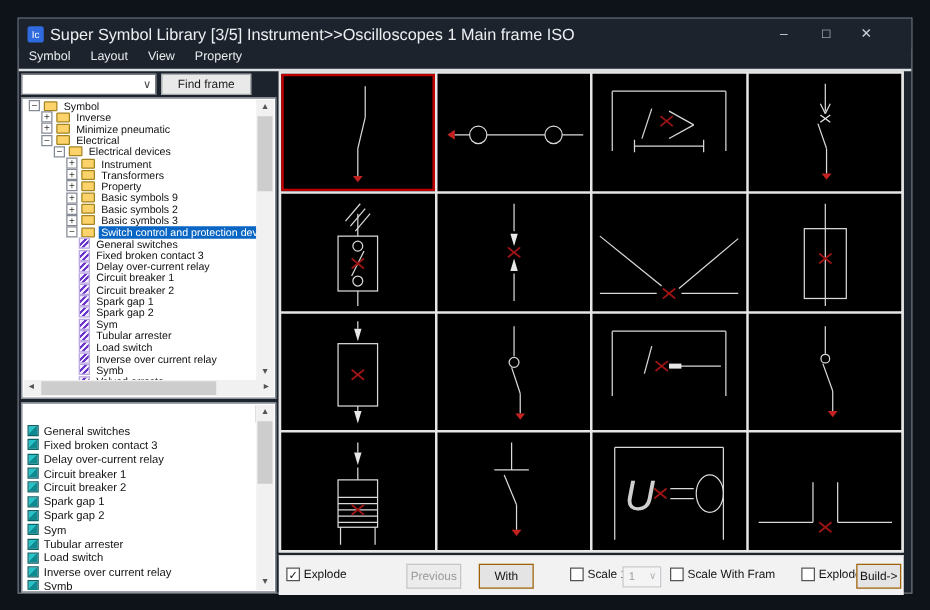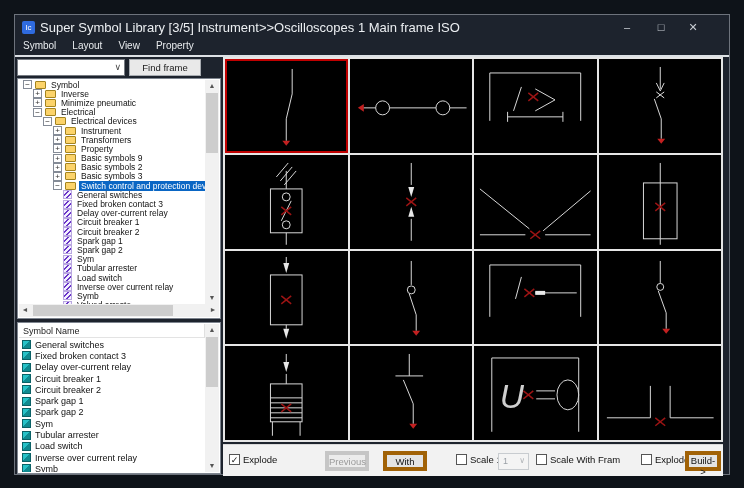--- a/index.html
+++ b/index.html
@@ -45,21 +45,21 @@
   .listvsb{position:absolute;top:1px;right:1px;bottom:1px;width:14px;background:#f1f1f1;}
   
   .grid{position:absolute;left:208px;top:42px;width:500px;height:385px;display:grid;grid-template-columns:repeat(4,1fr);grid-template-rows:repeat(4,1fr);gap:2px;background:#e6e6e6;border:2px solid #e6e6e6;}
   .cell{background:#000;position:relative;}
   .cell.sel{box-shadow:inset 0 0 0 2px #c00000;}
   .cell svg{position:absolute;left:0;top:0;width:100%;height:100%;}
   
   .bbar{position:absolute;left:208px;top:429px;width:500px;height:32px;background:#f2f2f2;border-top:1px solid #d9d9d9;font-size:9.5px;color:#111;}
   .cbx{position:absolute;display:flex;align-items:center;gap:3px;top:9px;}
   .box{display:inline-block;width:11px;height:11px;background:#fff;border:1px solid #555;font-size:9px;line-height:10px;text-align:center;color:#111;}
-  .btn{position:absolute;top:6px;height:20px;background:#e4e4e4;border:4px solid #a16207;font-size:9.5px;color:#111;padding:0;}
+  .btn{position:absolute;top:6px;height:20px;background:#e4e4e4;border:1px solid #a16207;font-size:9.5px;color:#111;padding:0;}
   .btn.disabled{border-color:#c6c6c6;background:#ececec;color:#9a9a9a;}
   .ddl{position:absolute;top:8px;height:17px;background:#f4f4f4;border:1px solid #c8ccd0;color:#9aa0a6;font-size:9px;padding:2px 0 0 4px;}
   .ddl .chev{position:absolute;right:3px;top:2px;font-size:8px;color:#b0b4b8;}
 </style>
 </head>
 <body>
 
 <div class="desktop">
   <div class="window">
 
@@ -201,21 +201,20 @@
         <span class="sbarrow" style="bottom:0">▼</span>
       </div>
       <div class="hsb">
         <span class="sbarrow" style="left:0;width:12px">◄</span>
         <div class="sbthumbh" style="left:14px;width:140px"></div>
         <span class="sbarrow" style="right:0;width:12px">►</span>
       </div>
     </div>
 
     <div class="list">
-      <div class="lhead">Symbol Name</div>
       <div class="lcol2"></div>
       <div class="lrows" id="listRows">
           <div class="lrow">
             <span class="tealic"></span>
             <span>General switches</span>
           </div>
           <div class="lrow">
             <span class="tealic"></span>
             <span>Fixed broken contact 3</span>
           </div>

